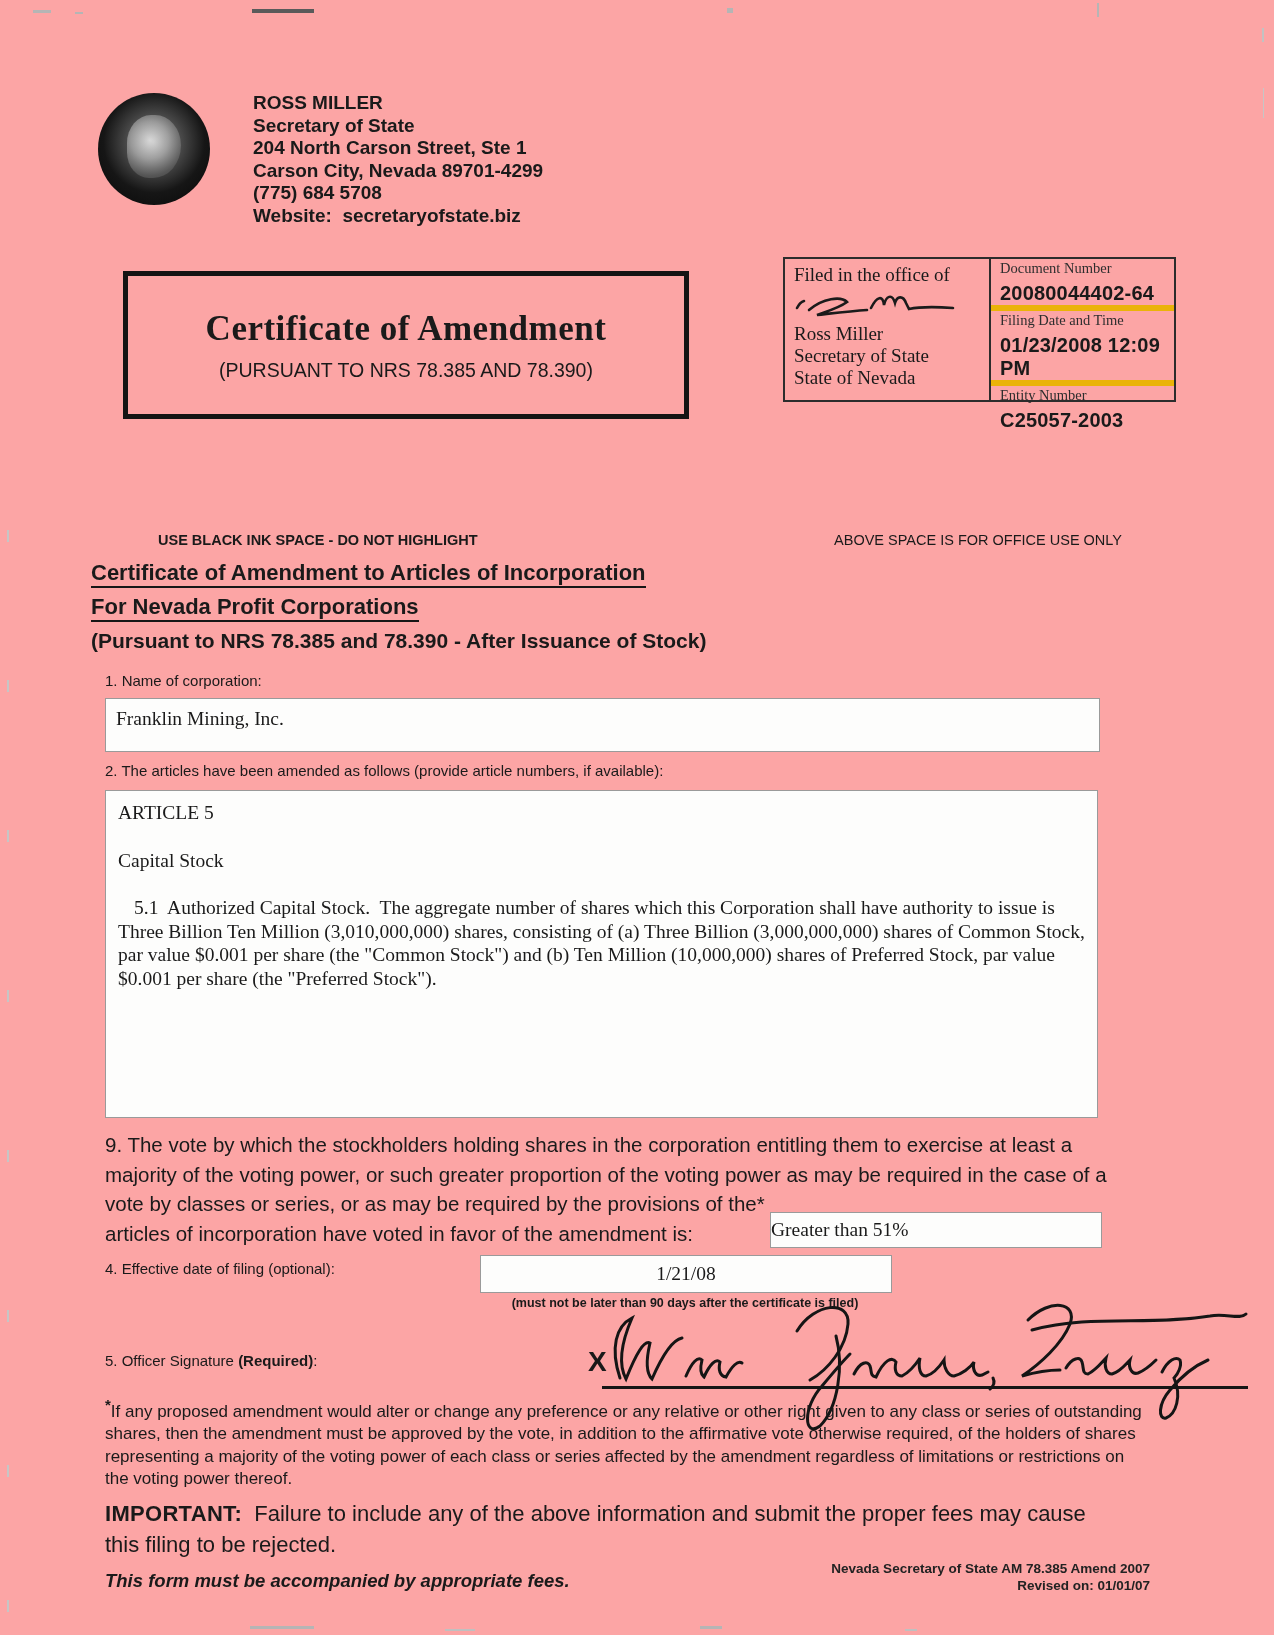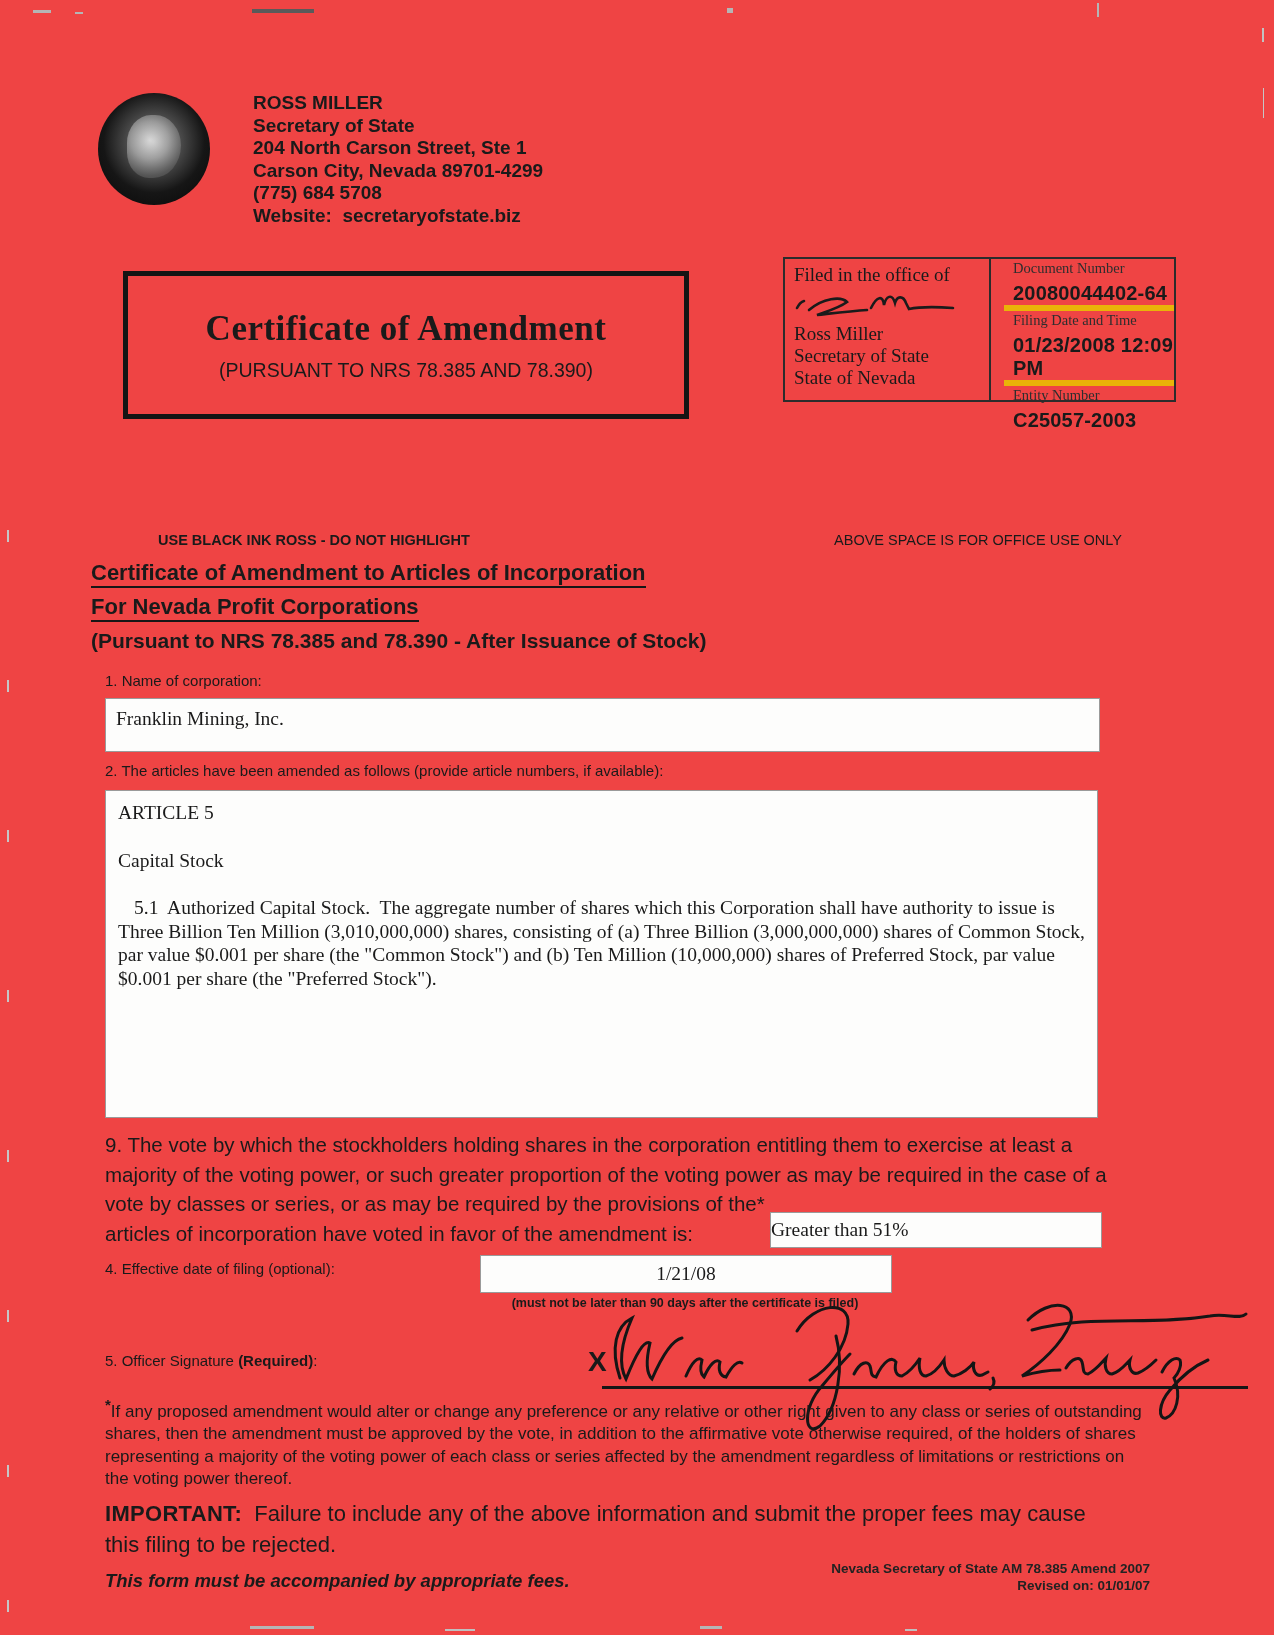--- a/index.html
+++ b/index.html
@@ -1,18 +1,18 @@
 <!DOCTYPE html>
 <html><head>
 <meta charset="utf-8">
 <style>
   html,body{margin:0;padding:0;background:#e9e9e9;}
   .page{
     position:relative;width:1274px;height:1635px;margin:0 auto;
-    background:#ef4444;color:#1a1a1a;overflow:hidden;
+    background:#fca5a5;color:#1a1a1a;overflow:hidden;
     font-family:"Liberation Sans",sans-serif;
   }
   .abs{position:absolute;}
   .prewrap{white-space:pre-wrap;}
   .serif{font-family:"Liberation Serif",serif;}
 
   
   .seal{left:98px;top:93px;width:112px;height:112px;border-radius:50%;
     background:radial-gradient(circle at 50% 44%,#bdbdbd 0%,#8f8f8f 12%,#4a4a4a 32%,#161616 60%,#060606 100%);}
   .seal::after{content:"";position:absolute;left:26%;top:20%;width:48%;height:56%;
@@ -20,21 +20,21 @@
     background:radial-gradient(circle at 42% 40%,#e2e2e2 0%,#a8a8a8 38%,#5d5d5d 72%,rgba(0,0,0,0) 100%);}
   .hdr-text{left:253px;top:92px;font-weight:bold;font-size:19px;line-height:22.5px;}
 
   
   .title-box{left:123px;top:271px;width:556px;height:138px;border:5px solid #141414;
     display:flex;flex-direction:column;align-items:center;justify-content:center;}
   .title-main{font-size:35px;font-weight:bold;letter-spacing:.5px;font-family:Liberation Serif, serif;}
   .title-sub{font-size:19.5px;margin-top:10px;}
 
   
-  .stamp{left:783px;top:257px;width:389px;height:141px;border:2px solid #2c2c2c;display:flex;gap:13px;}
+  .stamp{left:783px;top:257px;width:389px;height:141px;border:2px solid #2c2c2c;display:flex;}
   .stamp-left{width:187px;border-right:2px solid #2c2c2c;padding:5px 8px 0 9px;
     font-family:"Liberation Serif",serif;font-size:19px;line-height:21px;position:relative;}
   .stamp-left .sig{position:absolute;left:4px;top:27px;}
   .stamp-left .who{position:absolute;left:9px;top:64px;line-height:22px;}
   .stamp-right{flex:1;display:flex;flex-direction:column;}
   .stamp-row{flex:1;padding:1px 0 0 9px;}
   .stamp-row + .stamp-row{border-top:6px solid #eab308;}
   .stamp-label{font-family:"Liberation Serif",serif;font-size:14.5px;color:#2e2e2e;}
   .stamp-value{font-size:20px;font-weight:bold;letter-spacing:.2px;margin-top:5px;}
 
@@ -123,21 +123,21 @@
         <div class="stamp-label">Filing Date and Time</div>
         <div class="stamp-value">01/23/2008 12:09 PM</div>
       </div>
       <div class="stamp-row">
         <div class="stamp-label">Entity Number</div>
         <div class="stamp-value">C25057-2003</div>
       </div>
     </div>
   </div>
 
-  <div class="abs instr-left">USE BLACK INK ROSS - DO NOT HIGHLIGHT</div>
+  <div class="abs instr-left">USE BLACK INK SPACE - DO NOT HIGHLIGHT</div>
   <div class="abs instr-right">ABOVE SPACE IS FOR OFFICE USE ONLY</div>
 
   <div class="abs form-heading">
     <div class="l1"><span class="uline">Certificate of Amendment to Articles of Incorporation</span></div>
     <div class="l2"><span class="uline">For Nevada Profit Corporations</span></div>
     <div class="l3">(Pursuant to NRS 78.385 and 78.390 - After Issuance of Stock)</div>
   </div>
 
   <div class="abs sec-label" style="left:105px;top:672px;">1. Name of corporation:</div>
   <div class="abs fieldbox s1-box">

